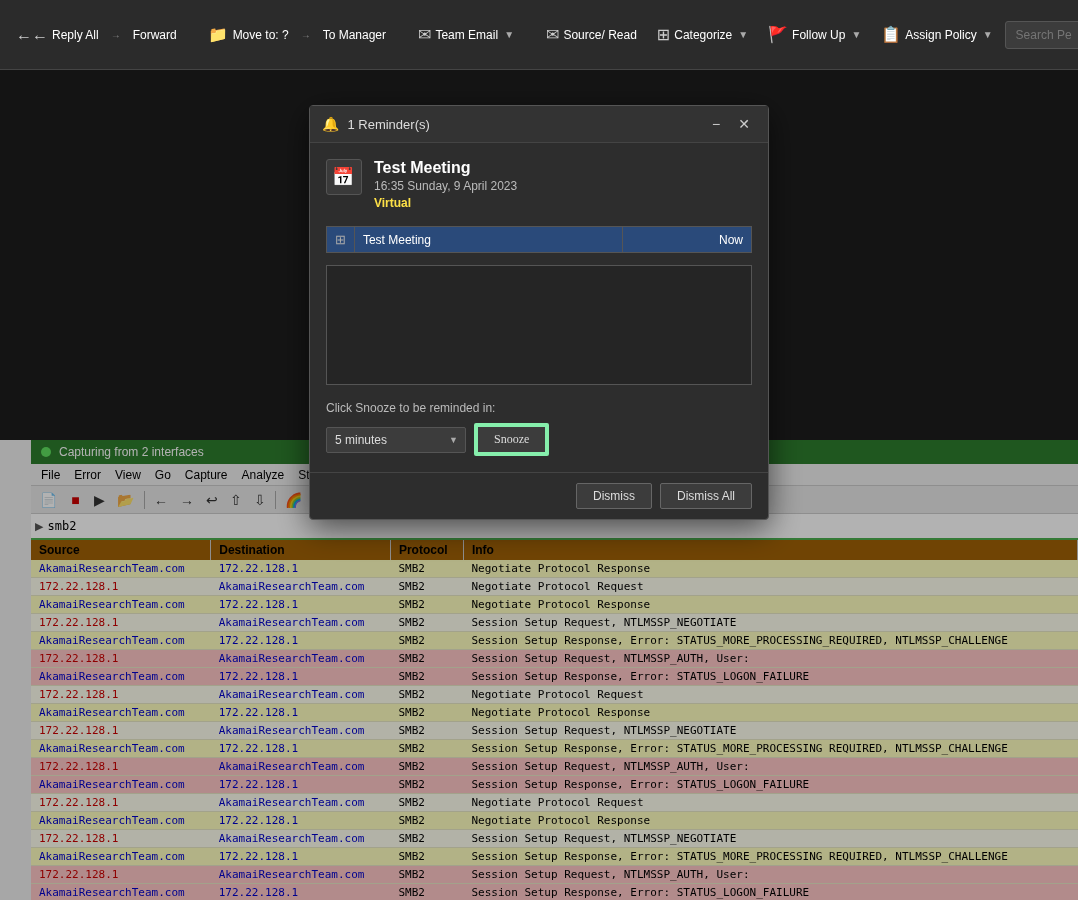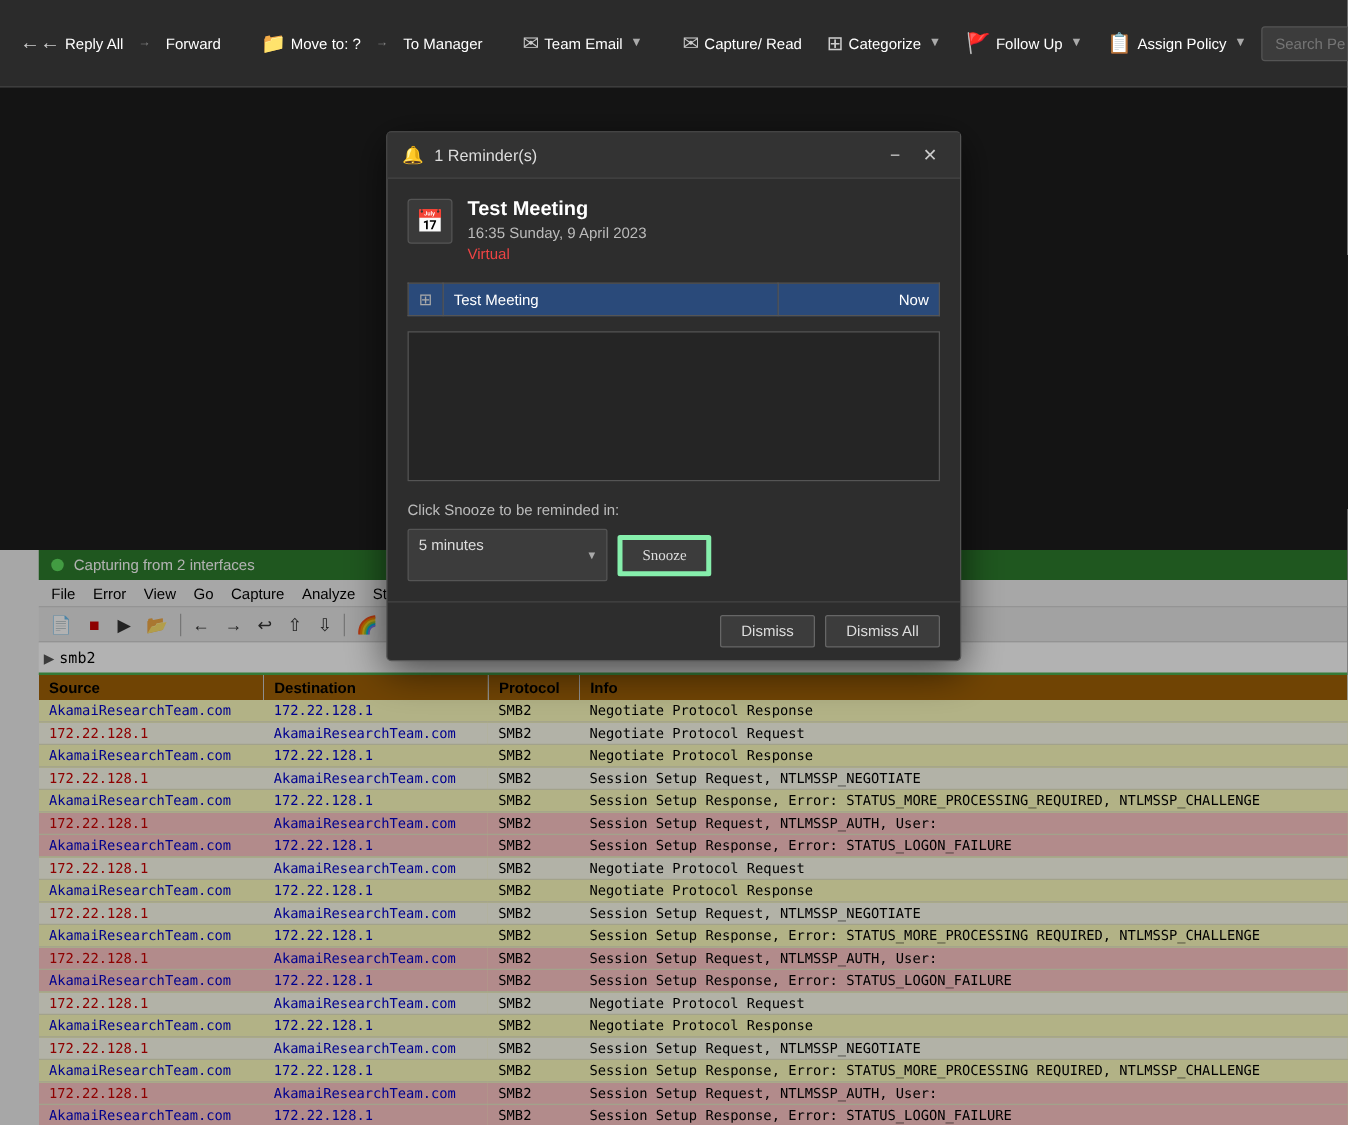--- a/index.html
+++ b/index.html
@@ -106,21 +106,21 @@
       height: 36px;
       display: flex;
       align-items: center;
       justify-content: center;
       color: #aaa;
       font-size: 18px;
       flex-shrink: 0;
     }
     .meeting-info h2 { color: #fff; font-size: 16px; font-weight: 600; margin-bottom: 2px; }
     .meeting-info .meeting-datetime { color: #bbb; font-size: 12px; margin-bottom: 3px; }
-    .meeting-info .meeting-virtual { color: #ef4444; font-size: 12px; cursor: pointer; }
+    .meeting-info .meeting-virtual { color: #fde047; font-size: 12px; cursor: pointer; font-weight: bold; }
 
     .meeting-list-table {
       width: 100%;
       border-collapse: collapse;
       margin-bottom: 12px;
     }
     .meeting-list-table td {
       background: #2a4a7a;
       color: #fff;
       font-size: 12px;
@@ -136,28 +136,28 @@
       margin-bottom: 16px;
     }
 
     .snooze-section { margin-bottom: 0; }
     .snooze-label { color: #bbb; font-size: 12px; margin-bottom: 8px; }
     .snooze-controls { display: flex; align-items: center; gap: 8px; }
     .snooze-select {
       background: #3c3c3c;
       border: 1px solid #555;
       color: #ddd;
-      padding: 5px 24px 21px 8px;
+      padding: 5px 24px 5px 8px;
       font-size: 12px;
       border-radius: 2px;
       appearance: none;
       -webkit-appearance: none;
       position: relative;
       cursor: pointer;
-      width: 160px;
+      width: 140px;
     }
     .snooze-select-wrapper {
       position: relative;
       display: inline-block;
     }
     .snooze-select-wrapper::after {
       content: '▼';
       position: absolute;
       right: 8px;
       top: 50%;
@@ -348,21 +348,21 @@
   <div class="toolbar-btn">
     <span class="toolbar-icon">✉</span>
     <span>Team Email</span>
     <span class="toolbar-dropdown">▼</span>
   </div>
 
   <div class="toolbar-separator"></div>
 
   <div class="toolbar-btn">
     <span class="toolbar-icon">✉</span>
-    <span>Capture/ Read</span>
+    <span>Source/ Read</span>
   </div>
 
   <div class="toolbar-btn">
     <span class="toolbar-icon">⊞</span>
     <span>Categorize</span>
     <span class="toolbar-dropdown">▼</span>
   </div>
 
   <div class="toolbar-btn">
     <span class="toolbar-icon">🚩</span>

